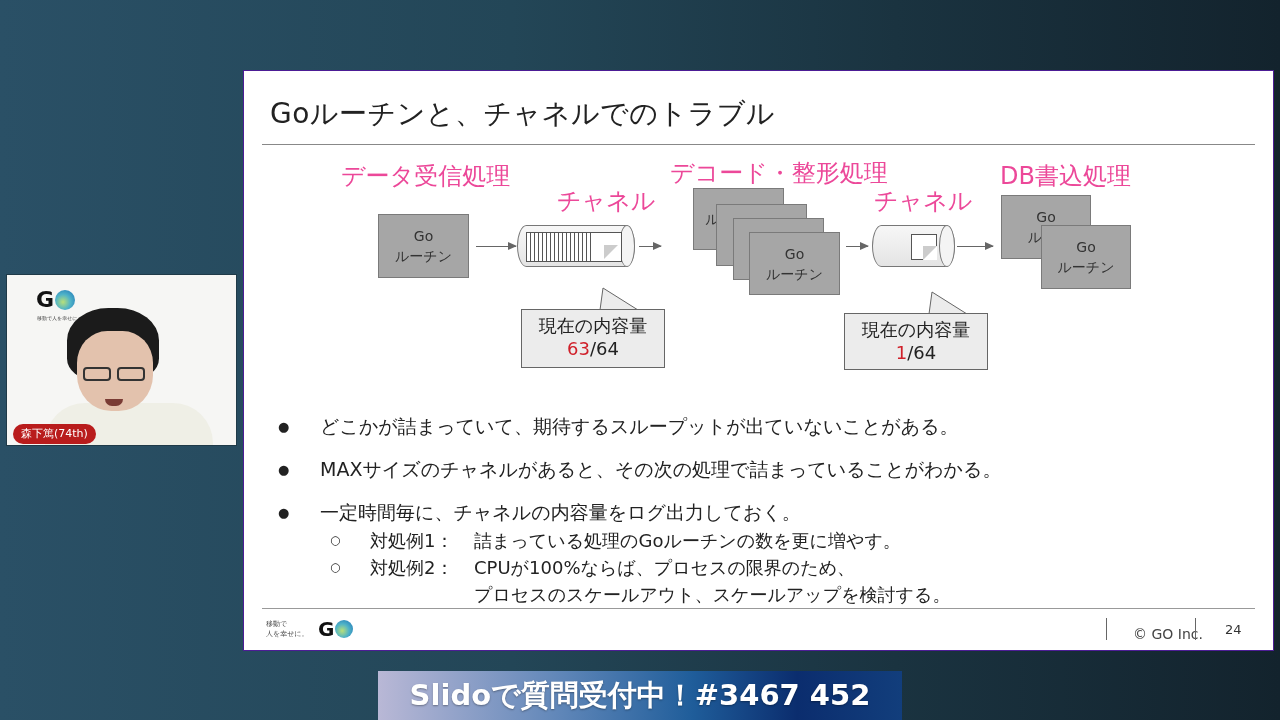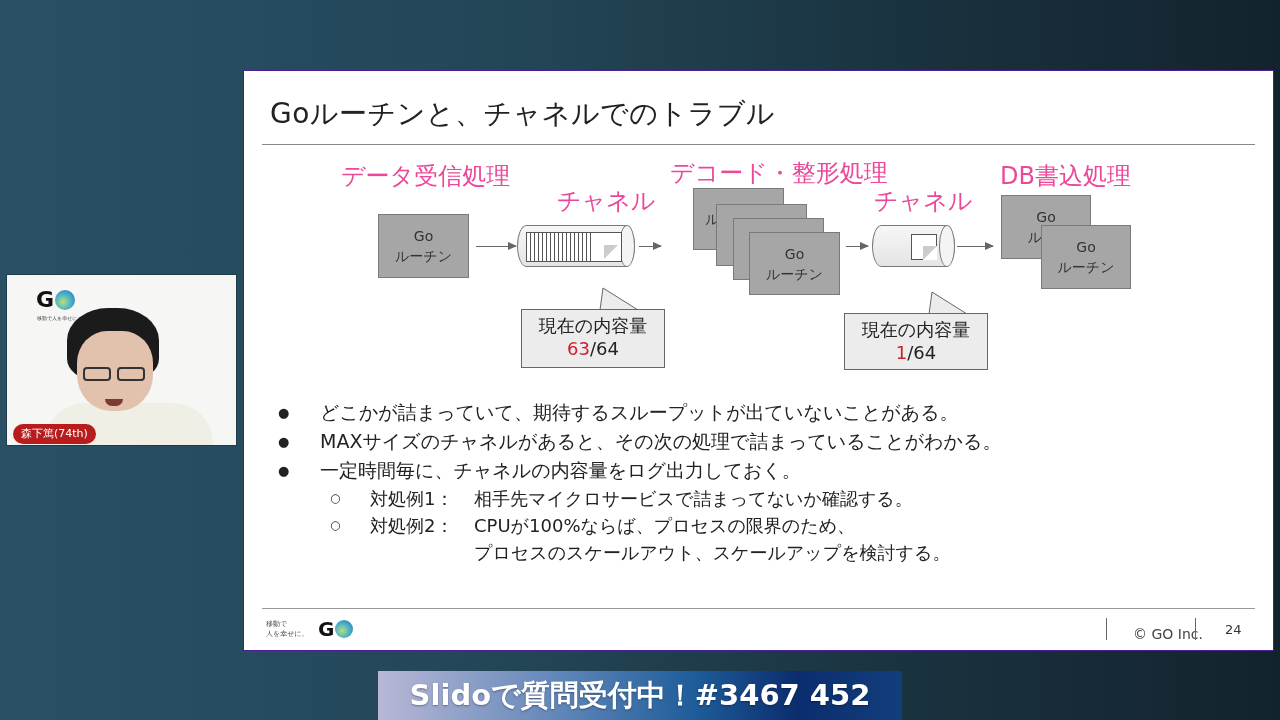--- a/index.html
+++ b/index.html
@@ -53,21 +53,21 @@
     border-left: 7px solid #ccc; border-top: 7px solid #ccc;
     border-right: 7px solid #fff; border-bottom: 7px solid #fff;
   }
   .callout {
     position: absolute; background: #ececec; border: 1px solid #666;
     text-align: center; font-size: 18px; color: #222; line-height: 23px; padding-top: 4px;
   }
   .red { color: #d0202a; }
 
   .bullets { position: absolute; left: 34px; top: 327px; font-size: 19px; color: #222; }
-  .bullet { position: relative; height: 29px; line-height: 29px; padding-left: 42px; white-space: nowrap; }
+  .bullet { position: relative; height: 29px; line-height: 29px; padding-left: 42px; white-space: nowrap; margin-top: 14px; }
   .bullet::before { content: "●"; position: absolute; left: 0; top: 0; font-size: 13px; }
   .sub { position: relative; height: 27px; line-height: 27px; padding-left: 92px; white-space: nowrap; font-size: 18px; }
   .sub.marker::before { content: "○"; position: absolute; left: 52px; top: 0; font-size: 12px; }
   .sub .lbl { display: inline-block; width: 104px; }
   .sub.cont { padding-left: 196px; }
 
   .footer-rule { position: absolute; left: 18px; right: 18px; top: 537px; height: 1px; background: #999; }
   .footer-tag { position: absolute; left: 22px; top: 548px; font-size: 7px; color: #444; line-height: 10px; }
   .go-logo { position: absolute; display: flex; align-items: center; font-weight: bold; color: #111; }
   .go-logo .o {
@@ -186,21 +186,21 @@
   </svg>
   <div class="callout" style="left:600px;top:242px;width:144px;height:57px;">
     <div>現在の内容量</div>
     <div><span class="red">1</span><span>/64</span></div>
   </div>
 
   <div class="bullets">
     <div class="bullet">どこかが詰まっていて、期待するスループットが出ていないことがある。</div>
     <div class="bullet">MAXサイズのチャネルがあると、その次の処理で詰まっていることがわかる。</div>
     <div class="bullet">一定時間毎に、チャネルの内容量をログ出力しておく。</div>
-    <div class="sub marker"><span class="lbl">対処例1：</span><span>相手先マイクロサービスで詰まってないか確認する。</span></div>
+    <div class="sub marker"><span class="lbl">対処例1：</span><span>詰まっている処理のGoルーチンの数を更に増やす。</span></div>
     <div class="sub marker"><span class="lbl">対処例2：</span><span>CPUが100%ならば、プロセスの限界のため、</span></div>
     <div class="sub cont">プロセスのスケールアウト、スケールアップを検討する。</div>
   </div>
 
   <div class="footer-rule"></div>
   <div class="footer-tag">
     <div>移動で</div>
     <div>人を幸せに。</div>
   </div>
   <div class="go-logo" style="left:74px;top:546px;font-size:20px;">

